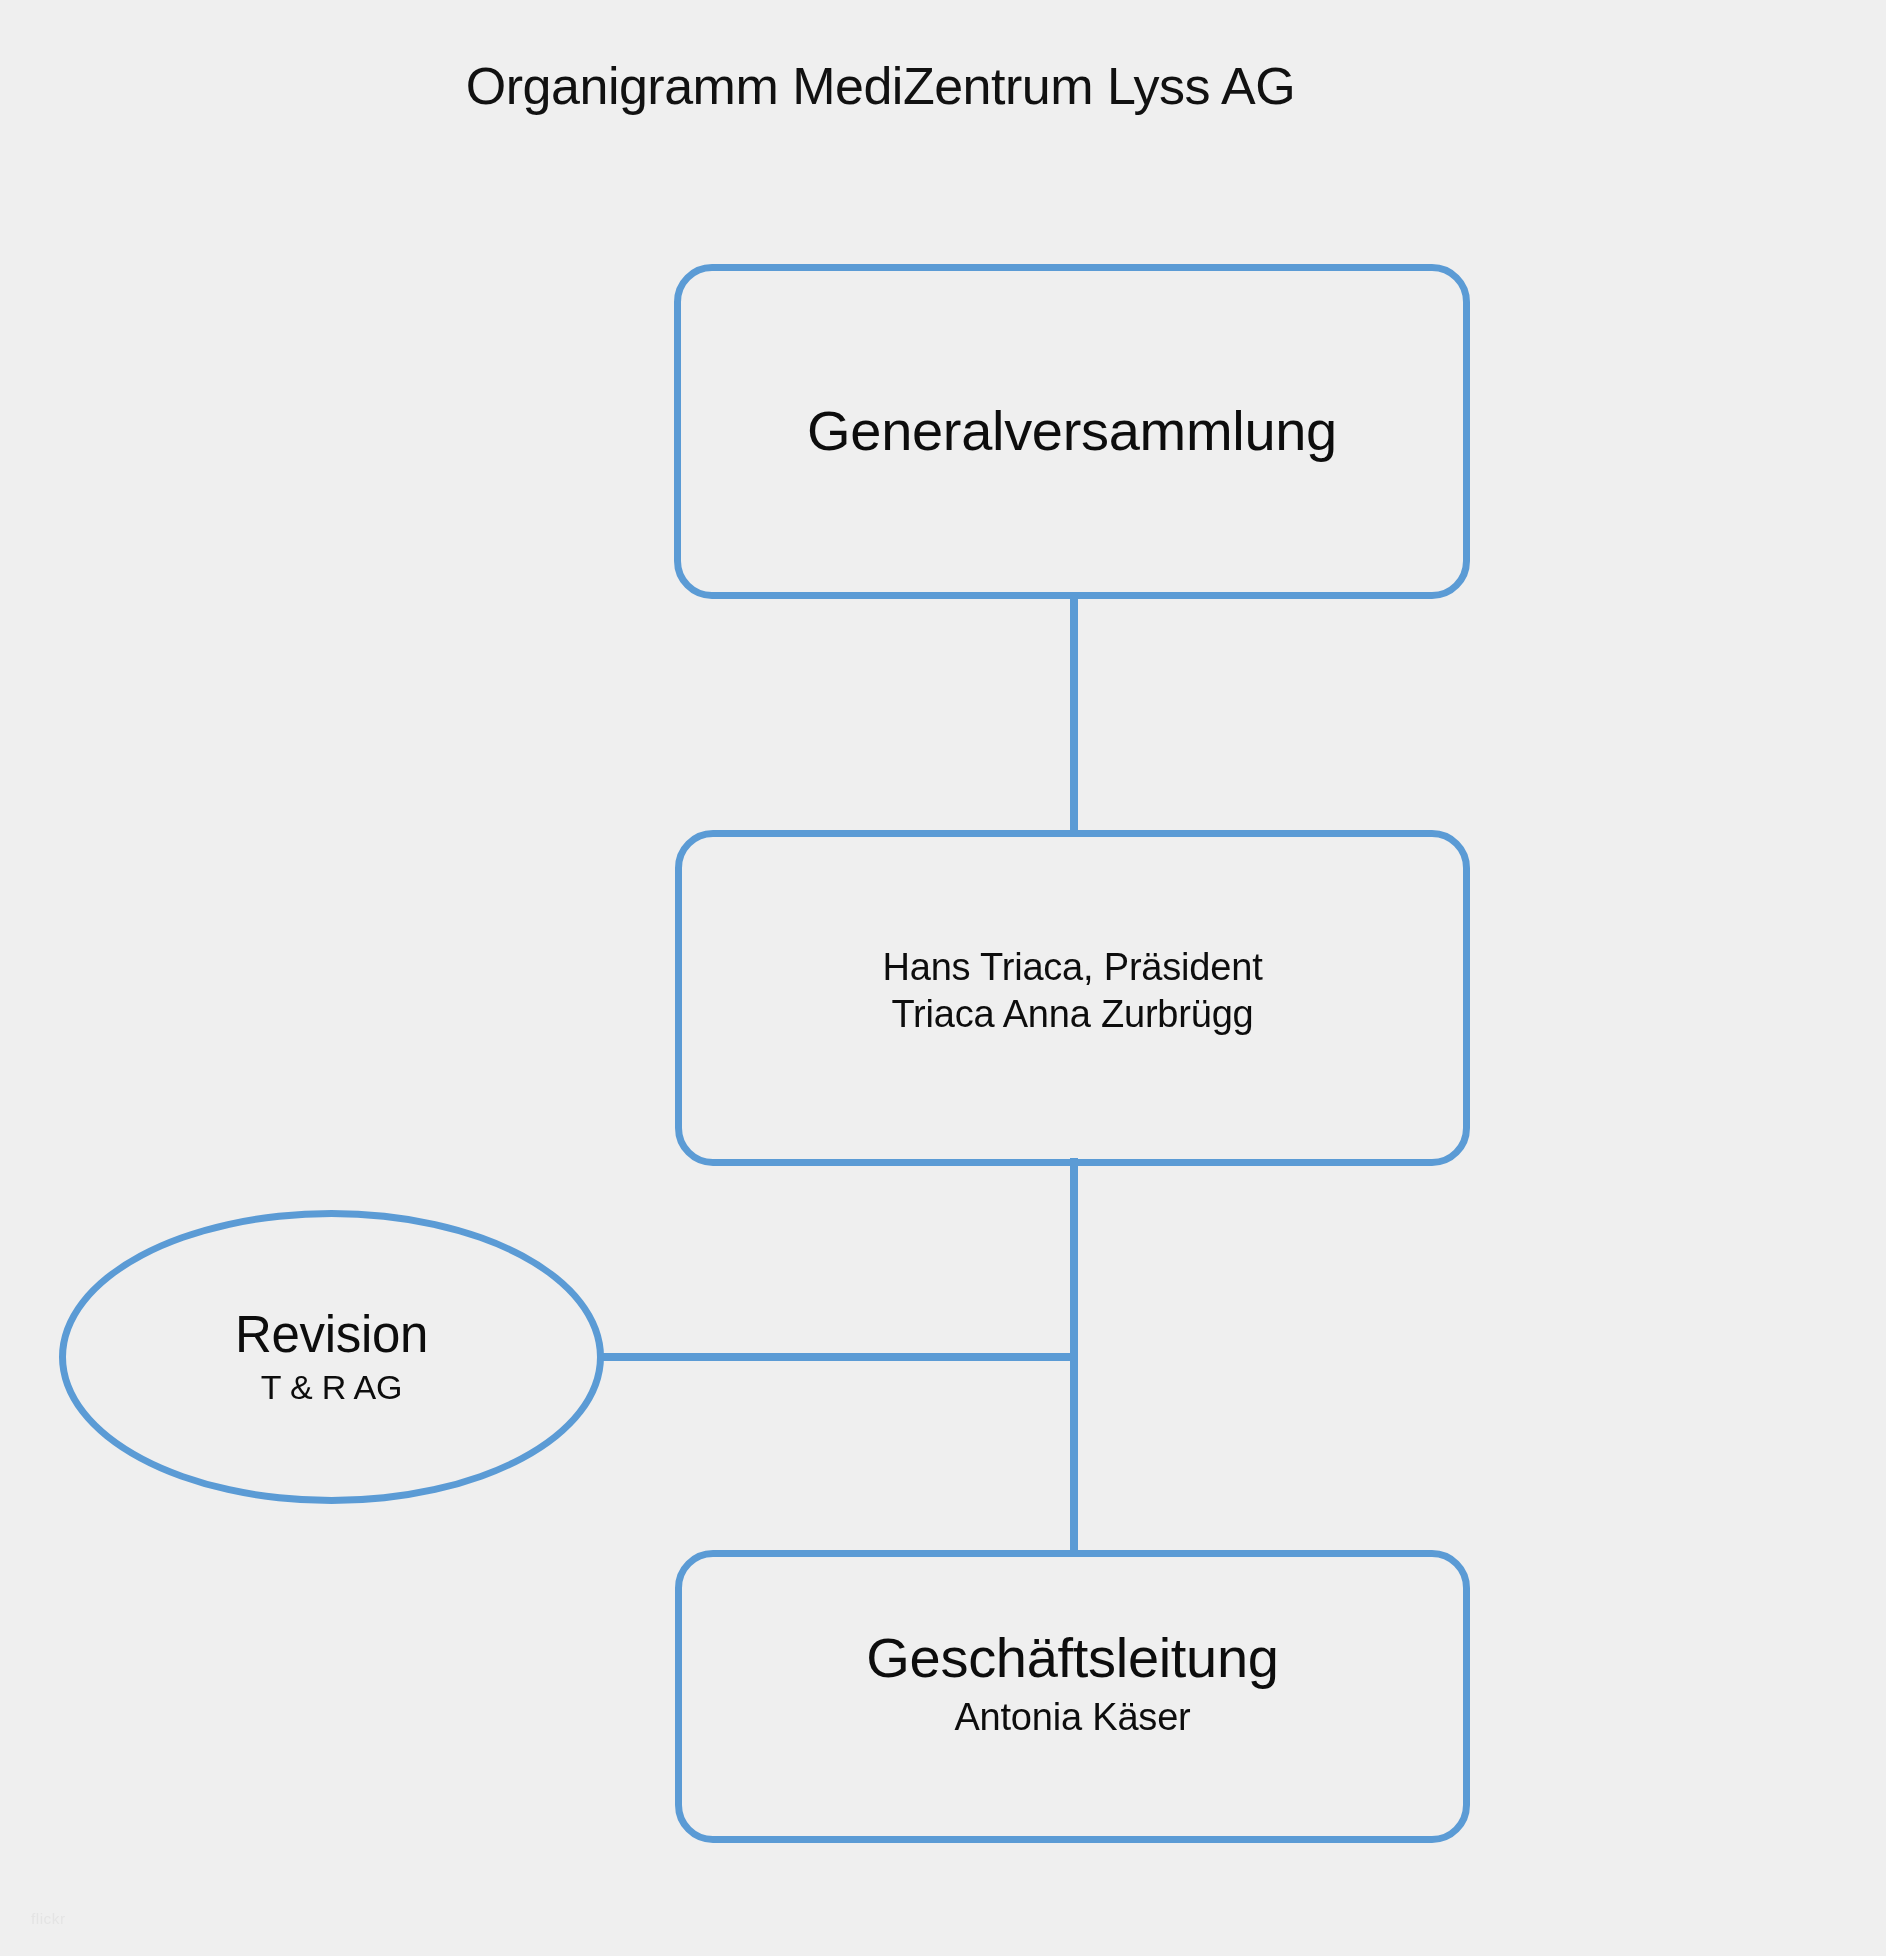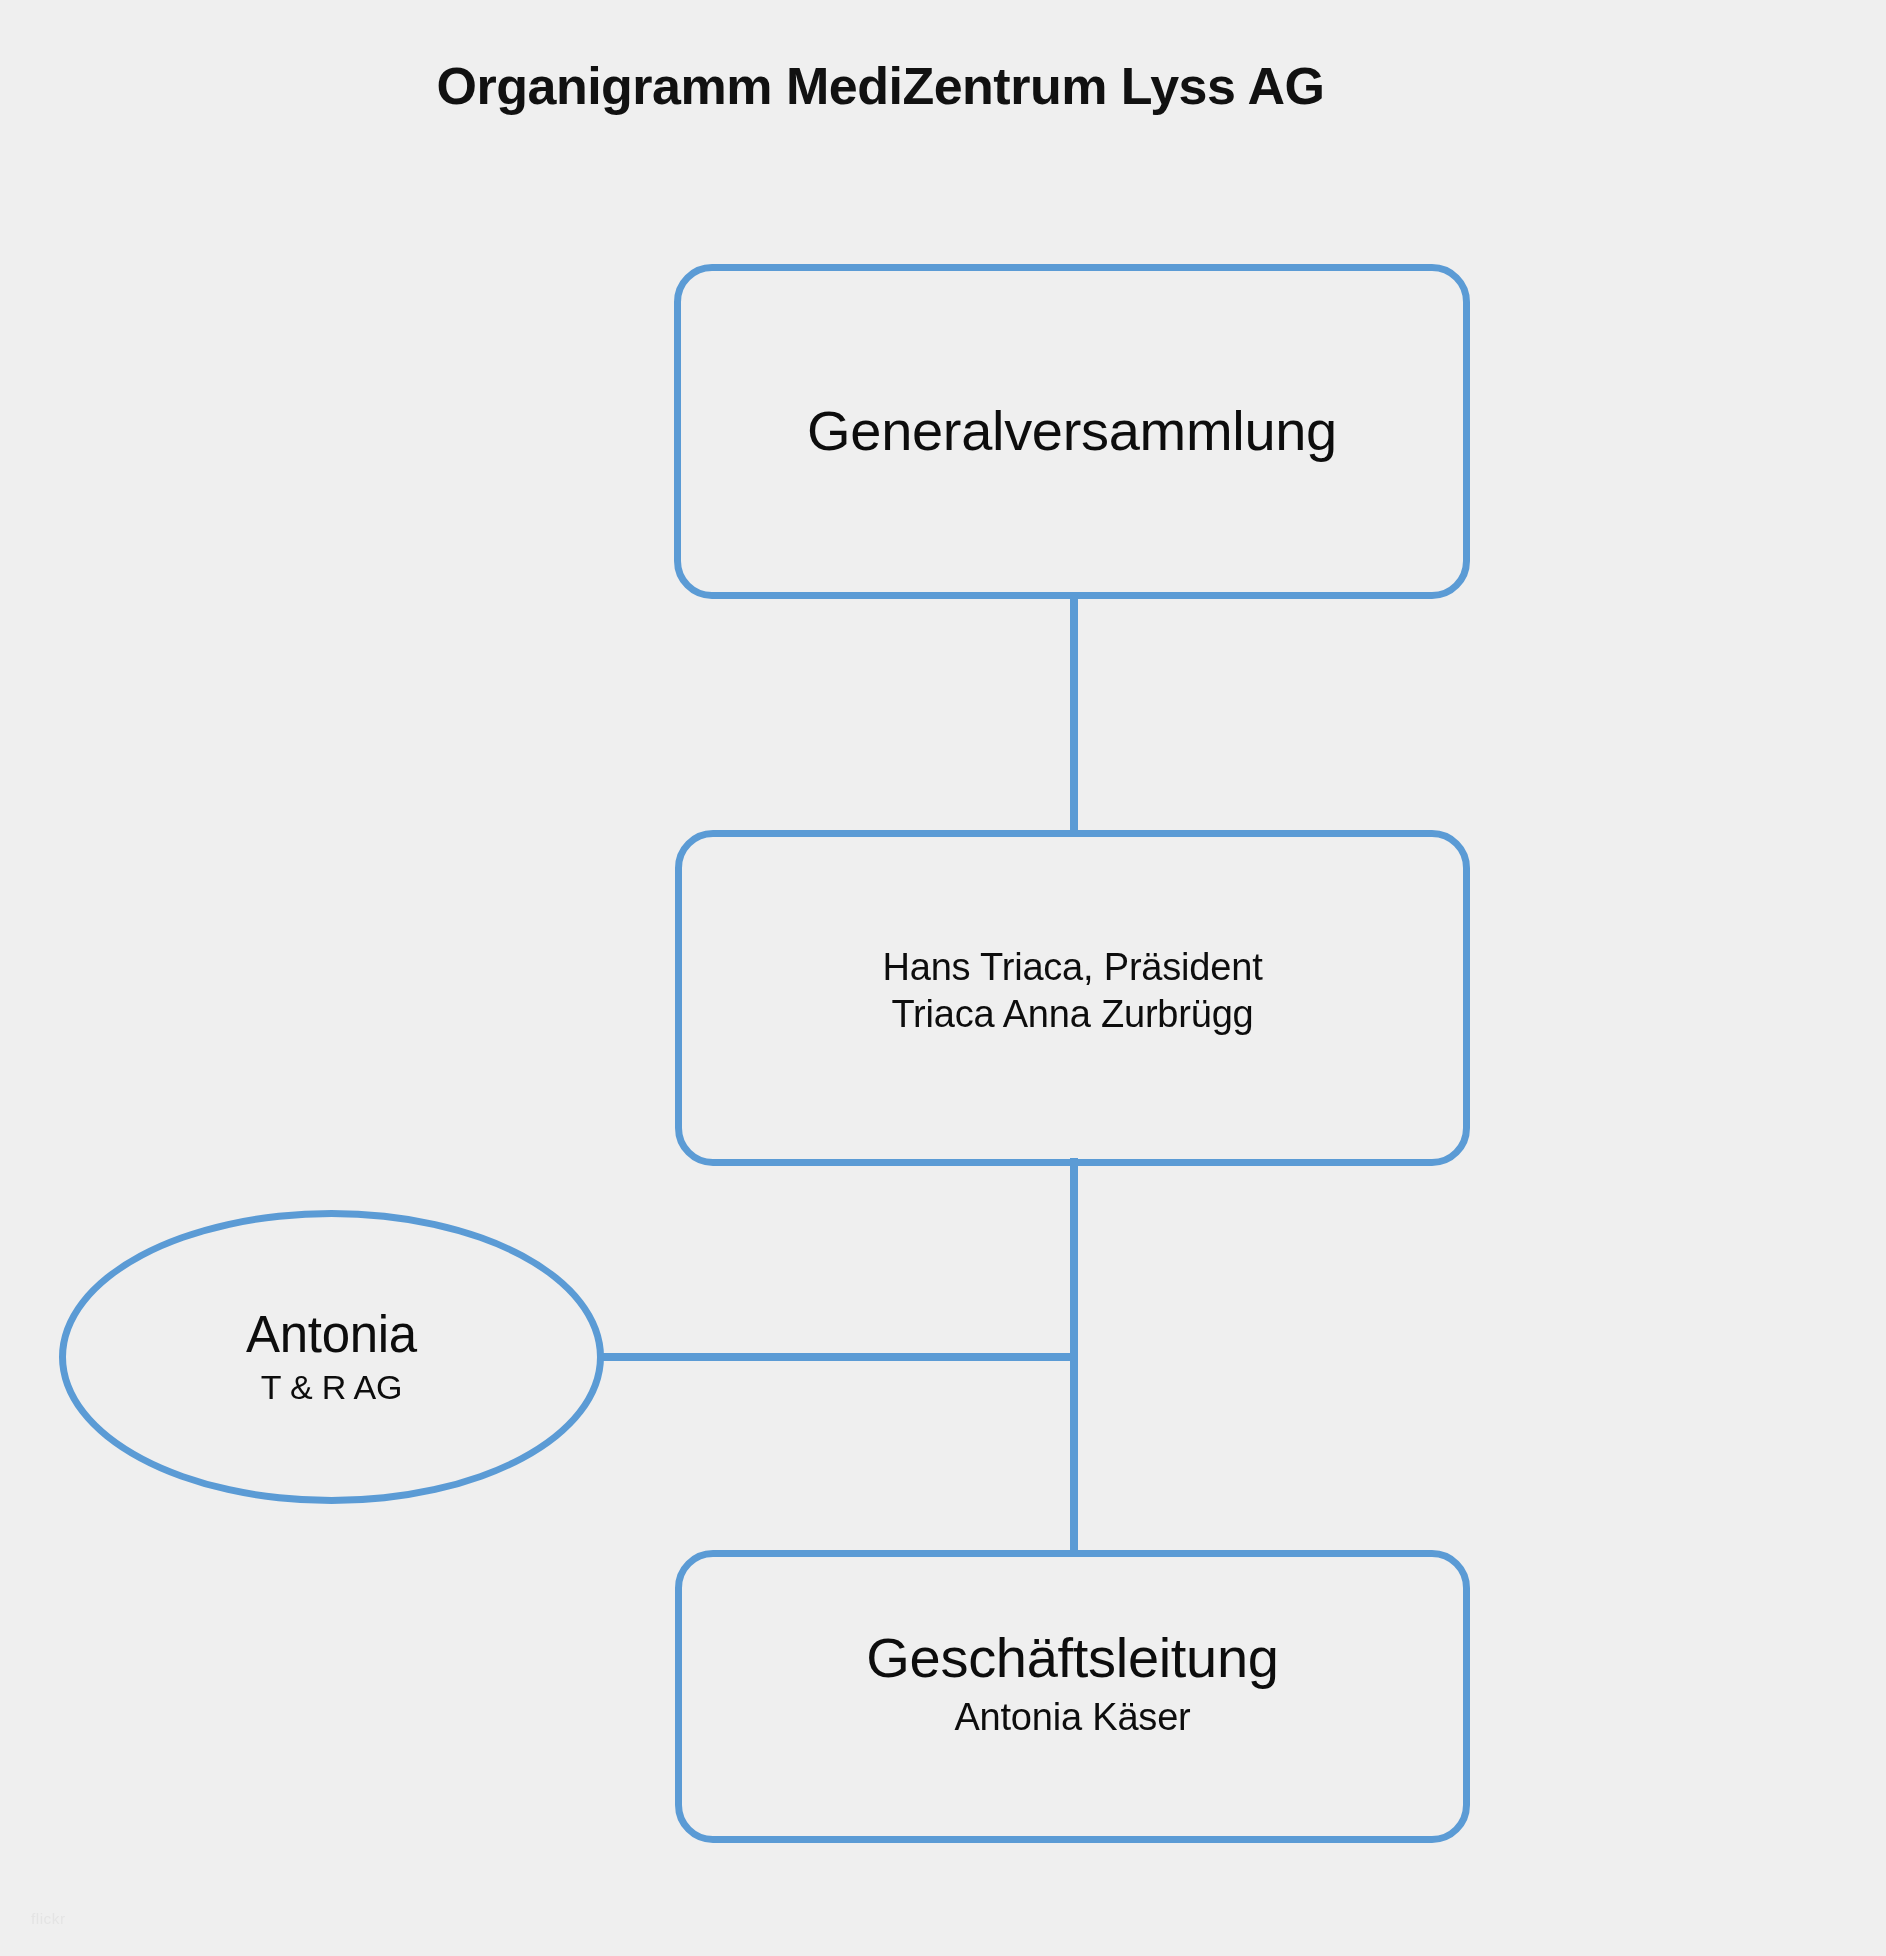--- a/index.html
+++ b/index.html
@@ -20,21 +20,21 @@
   }
 
   
   .chart-title {
     position: absolute;
     left: 0;
     top: 58px;
     width: 1761px;
     text-align: center;
     font-size: 52px;
-    font-weight: bold;
+    font-weight: normal;
     letter-spacing: -0.5px;
     line-height: 1.1;
     color: #111111;
     white-space: nowrap;
   }
 
   
   .connector {
     position: absolute;
     background: #5b9bd5;
@@ -127,21 +127,21 @@
 
   <div class="node-box" style="left:675px; top:830px; width:795px; height:336px;">
     <div class="shift-up-8">
       <div class="node-sub">Hans Triaca, Präsident</div>
       <div class="node-sub">Triaca Anna Zurbrügg</div>
     </div>
   </div>
 
   <div class="node-ellipse" style="left:59px; top:1210px; width:545px; height:294px;">
     <div>
-      <div class="node-heading ellipse-heading">Antonia</div>
+      <div class="node-heading ellipse-heading">Revision</div>
       <div class="node-sub ellipse-sub">T &amp; R AG</div>
     </div>
   </div>
 
   <div class="node-box" style="left:675px; top:1550px; width:795px; height:293px;">
     <div class="shift-up-14">
       <div class="node-heading">Geschäftsleitung</div>
       <div class="node-sub">Antonia Käser</div>
     </div>
   </div>

